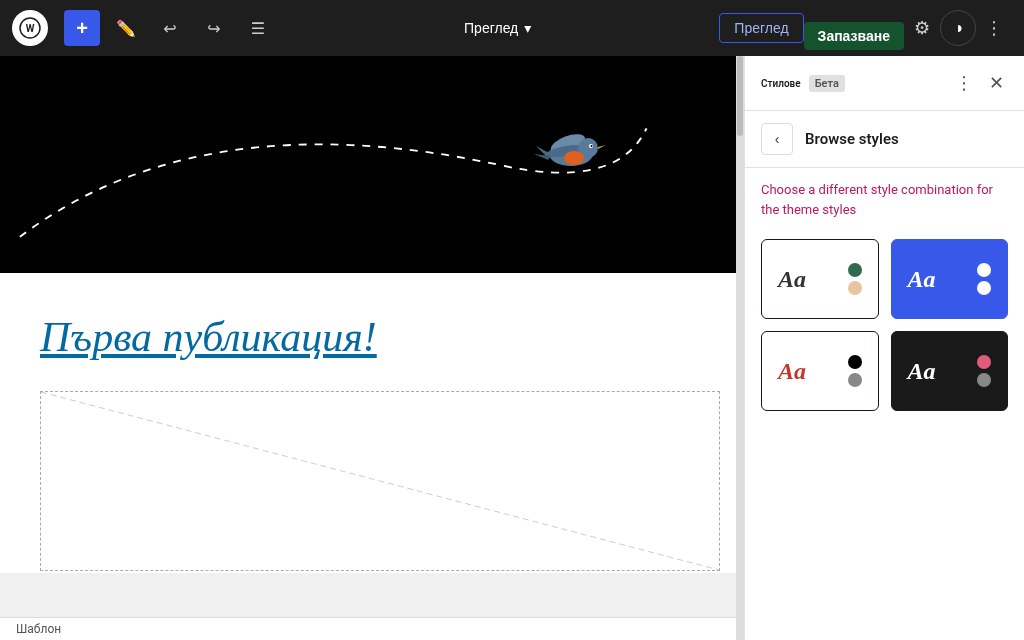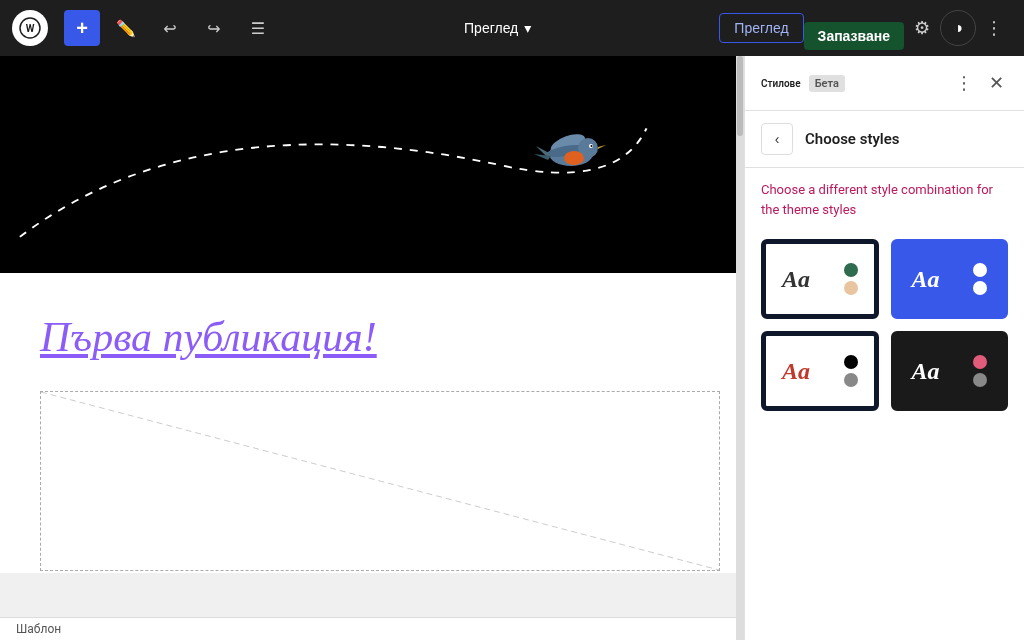--- a/index.html
+++ b/index.html
@@ -78,21 +78,21 @@
     .bird-img {
       position: absolute; right: 120px; top: 60px; width: 90px; height: 70px;
     }
 
     
     .content-section {
       background: #fff; flex: 1; padding: 40px 40px 20px 40px; min-height: 300px;
     }
     .post-title {
       font-size: 42px; font-style: italic; text-decoration: underline;
-      font-family: Georgia, serif; color: #8b5cf6; margin-bottom: 30px;
+      font-family: Georgia, serif; color: #0369a1; margin-bottom: 30px;
       font-weight: 400;
     }
     .template-box {
       border: 1px dashed #aaa; width: 680px; height: 180px; position: relative;
       overflow: hidden;
     }
     .template-box-line {
       position: absolute; top: 0; left: 0; width: 100%; height: 100%;
     }
     .status-bar {
@@ -151,21 +151,21 @@
       padding: 12px 16px; font-size: 13px; color: #be185d; line-height: 1.5;
     }
 
     
     .styles-grid {
       display: grid; grid-template-columns: 1fr 1fr; gap: 12px; padding: 8px 16px 16px;
     }
     .style-swatch {
       border-radius: 6px; height: 80px; display: flex; align-items: center;
       justify-content: space-between; padding: 16px 16px; cursor: pointer;
-      border: 5px solid #0f172a; position: relative;
+      border: 1px solid #0f172a; position: relative;
     }
     .style-swatch.light { background: #fff; }
     .style-swatch.blue { background: #3858e9; border-color: #3858e9; }
     .style-swatch.white-red { background: #fff; }
     .style-swatch.dark { background: #1a1a1a; border-color: #1a1a1a; }
 
     .swatch-text {
       font-size: 24px; font-weight: 700; font-family: Georgia, serif; font-style: italic;
     }
     .swatch-text.dark-text { color: #333; }
@@ -273,21 +273,21 @@
     <div class="panel-header">
       <span class="panel-title">Стилове</span>
       <span class="beta-badge">Бета</span>
       <div class="panel-header-spacer"></div>
       <button class="panel-icon-btn">⋮</button>
       <button class="panel-icon-btn">✕</button>
     </div>
 
     <div class="browse-styles-header">
       <button class="back-btn">‹</button>
-      <span class="browse-title">Choose styles</span>
+      <span class="browse-title">Browse styles</span>
     </div>
 
     <p class="browse-description">Choose a different style combination for the theme styles</p>
 
     <div class="styles-grid">
 
       <div class="style-swatch light">
         <span class="swatch-text dark-text">Aa</span>
         <div class="swatch-dots">
           <div class="dot green"></div>

